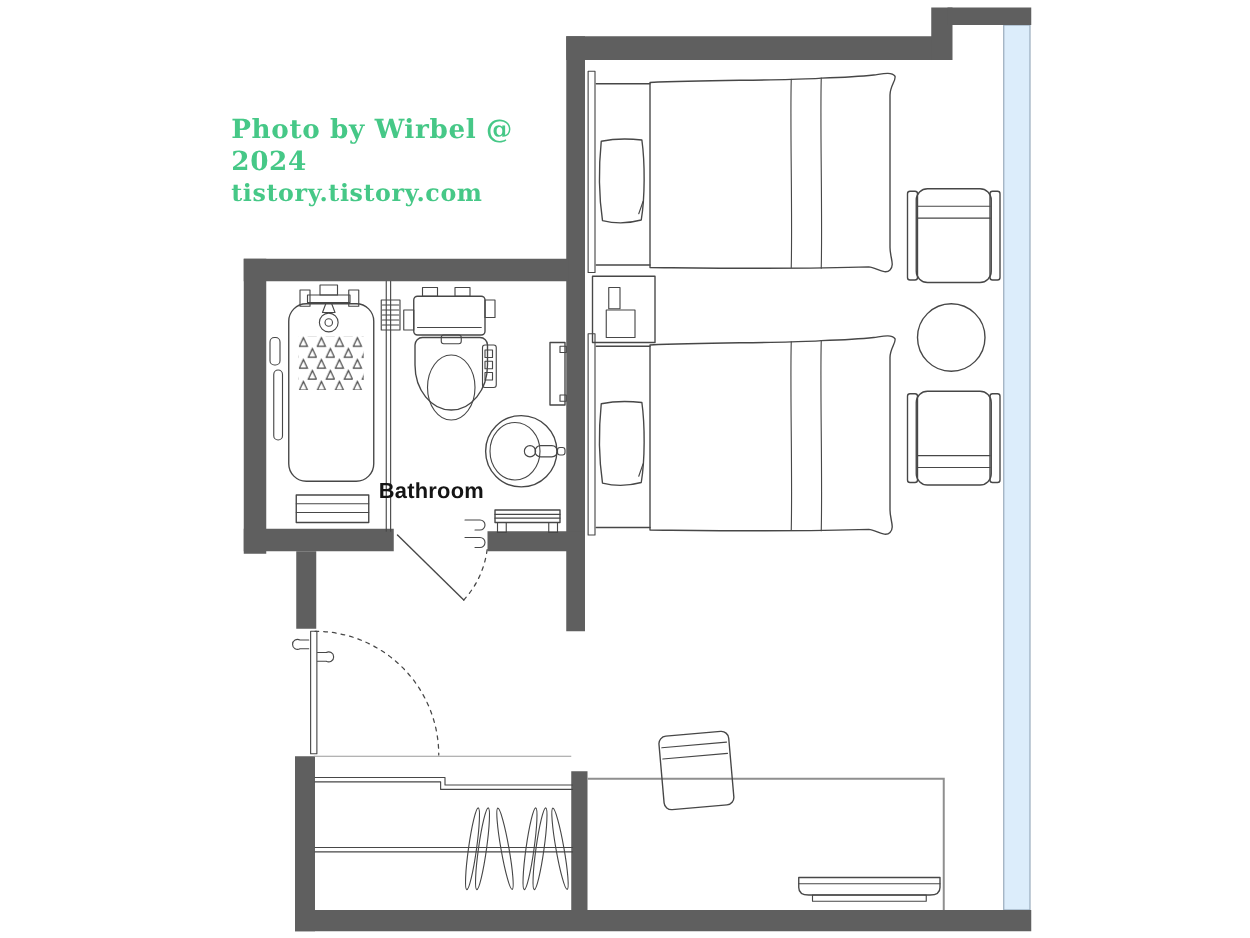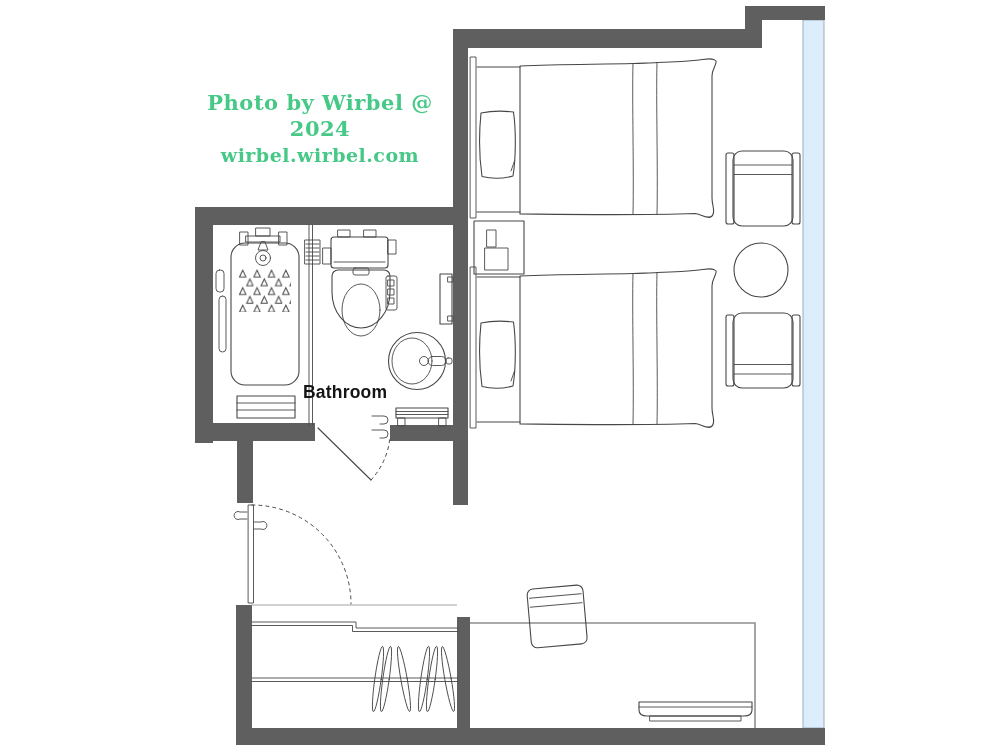--- a/index.html
+++ b/index.html
@@ -6,21 +6,21 @@
   .canvas{position:relative;width:1000px;height:750px;background:#fff;overflow:hidden;
           font-family:"Liberation Sans",sans-serif;}
   svg{position:absolute;left:0;top:0;}
   .wall{fill:var(--wall,#5F5F5F);stroke:none;}
   .win{fill:var(--window,#DCEDFB);stroke:#93A6B8;stroke-width:0.9;}
   .ln{fill:none;stroke:var(--line,#474747);stroke-width:1.1;stroke-linecap:round;stroke-linejoin:round;}
   .thin{stroke-width:0.9;}
   .dash{stroke-dasharray:3 4;stroke-width:1;}
   .desk-ln{fill:none;stroke:var(--desk-line,#8F8F8F);stroke-width:1.6;}
   .lite{fill:none;stroke:#9a9a9a;stroke-width:0.9;}
-  .watermark{position:absolute;left:185px;top:90px;width:270px;text-align:center;
+  .watermark{position:absolute;left:185px;top:90px;width:270px;text-align:left;
              color:var(--watermark,#46C887);font-family:"DejaVu Serif",serif;font-weight:bold;}
   .wm1{font-size:21px;line-height:1.25;letter-spacing:0.5px;}
   .wm2{font-size:19px;line-height:1.3;letter-spacing:0.5px;}
   .bathroom-label{position:absolute;left:303px;top:349px;width:90px;color:var(--label,#141414);
                   font-size:17.5px;font-weight:600;letter-spacing:0.2px;margin-top:33px;}
 </style>
 </head>
 <body>
 
 <div class="canvas">
@@ -192,16 +192,16 @@
       <g>
         <path class="ln" d="M639,702 h113 v8 q0,6 -8,6 h-97 q-8,0 -8,-6 z"></path>
         <path class="ln thin" d="M639,707 h113"></path>
         <rect x="650" y="716" width="91" height="5" class="ln thin"></rect>
       </g>
     </g>
   </svg>
 
   <div class="watermark">
     <div class="wm1">Photo by Wirbel @ 2024</div>
-    <div class="wm2">wirbel.wirbel.com</div>
+    <div class="wm2">tistory.tistory.com</div>
   </div>
   <div class="bathroom-label">Bathroom</div>
 </div>
 
 </body></html>

